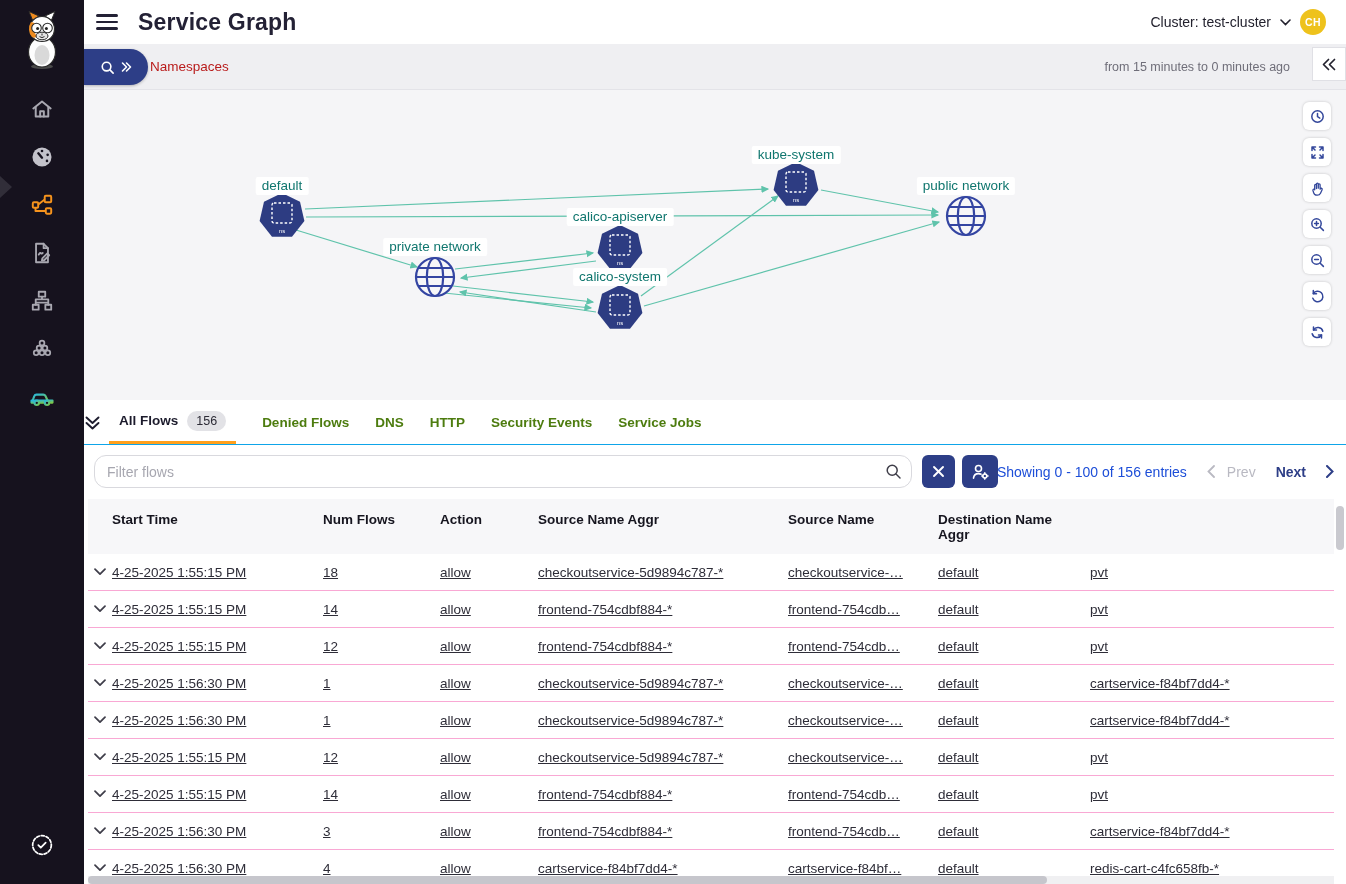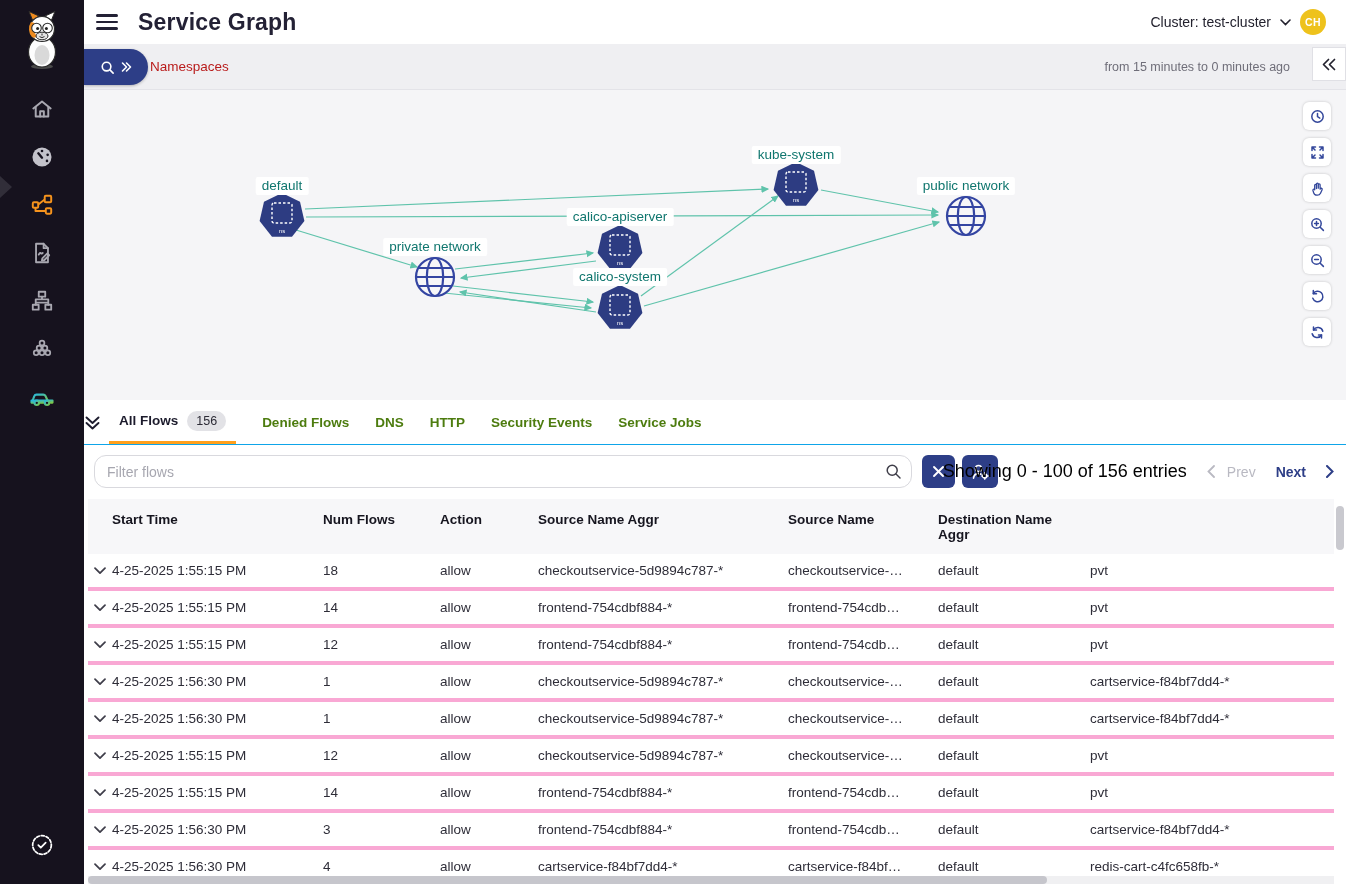--- a/index.html
+++ b/index.html
@@ -59,31 +59,31 @@
   .filter-wrap{ position:absolute; left:10px; top:10px; width:818px; height:33px;}
   .filter-wrap input{ width:100%; height:100%; border:1px solid #d9d9de; border-radius:12px;
     padding:0 34px 0 12px; font-size:14px; color:#333; font-family:inherit; outline:none;}
   .filter-wrap input::placeholder{ color:#a7a7b0; }
   .filter-search-ic{ position:absolute; right:10px; top:8px; }
   .sq-btn{ position:absolute; top:10px; height:33px; background:#2d3e87; border:none; border-radius:6px;
     display:flex; align-items:center; justify-content:center; cursor:pointer;}
   .btn-clear{ left:838px; width:33px; }
   .btn-colcfg{ left:878px; width:36px; }
   .pager{ position:absolute; right:12px; top:10px; height:33px; display:flex; align-items:center; gap:20px;}
-  .showing{ font-size:18px; color:#000000; }
+  .showing{ font-size:14px; color:#1d4ed8; }
   .prev{ display:flex; align-items:center; gap:12px; font-size:14px; color:#b9b9c2; cursor:default;}
   .next{ display:flex; align-items:center; gap:20px; font-size:14px; color:#2d3e87; font-weight:700; cursor:pointer;}
   
   .grid-cols{ display:grid; grid-template-columns:24px 211px 117px 98px 250px 150px 152px 1fr; }
   .thead{ position:absolute; top:99px; left:4px; right:12px; height:55px; background:#f7f7f9;
     padding-top:13px; font-weight:700; font-size:13.5px; color:#16151f; align-items:start;}
   .thead .hcell{ padding-right:16px; cursor:pointer;}
   .hcell .wrap{ display:inline-block; max-width:92px; line-height:1.25; }
   .tbody{ position:absolute; top:154px; left:4px; right:12px; }
-  .trow{ height:37px; align-items:center; border-bottom:4px solid #f9a8d4; font-size:13.5px; color:#2e2d38; cursor:pointer;}
+  .trow{ height:37px; align-items:center; border-bottom:1px solid #f9a8d4; font-size:13.5px; color:#2e2d38; cursor:pointer;text-decoration:underline;}
   .trow .cell{ padding-right:10px; white-space:nowrap; overflow:hidden;}
   .row-chev{ display:flex; justify-content:center; }
   
   .vscroll{ position:absolute; right:2px; top:106px; width:8px; height:44px; background:#c9c9cf; border-radius:4px; cursor:pointer;}
   .hscroll{ position:absolute; left:4px; right:12px; bottom:0; height:8px; background:#f0f0f2;}
   .hscroll .thumb{ position:absolute; left:0; top:0; height:8px; width:77%; background:#c6c6cc; border-radius:4px; cursor:pointer;}
 </style>
 </head>
 <body>
 

